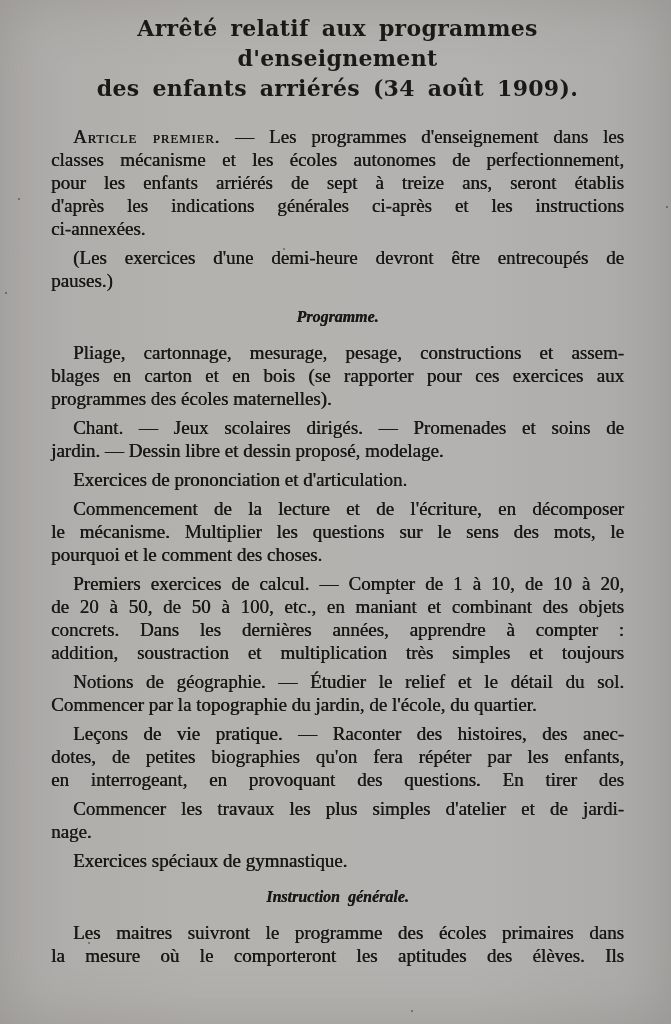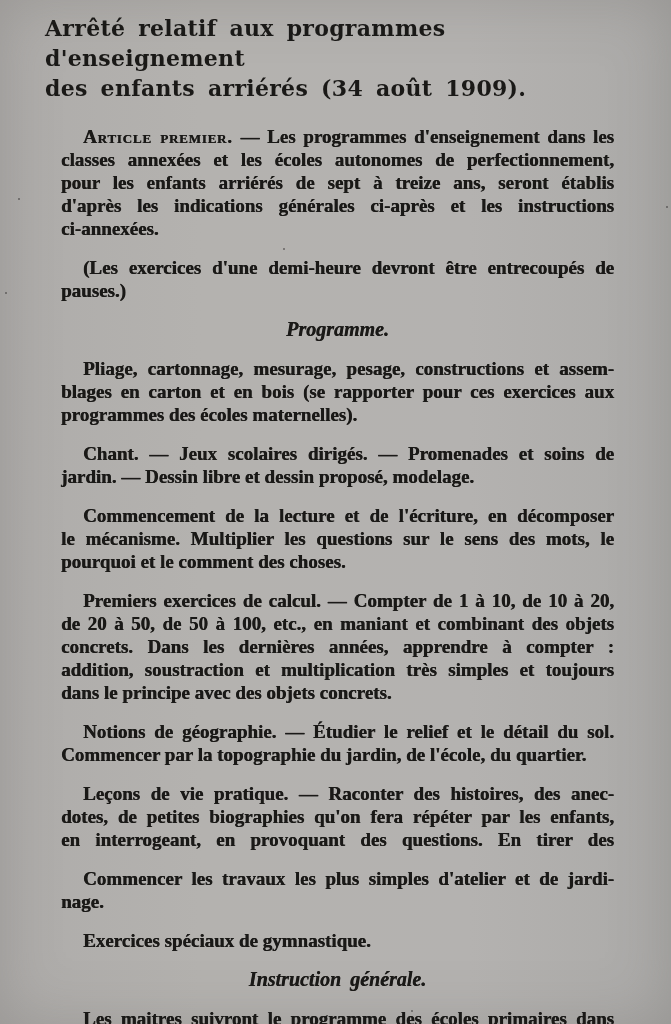--- a/index.html
+++ b/index.html
@@ -16,52 +16,53 @@
   .page {
     position: relative;
     width: 671px;
     height: 1024px;
     overflow: hidden;
     background: linear-gradient(90deg, #aeacaa 0%, #b4b2af 30%, #b4b2b0 70%, #abaaa8 100%);
     box-shadow: inset 0 0 60px rgba(90,88,84,0.25);
     padding: 13px 41px 0 45px;
   }
   .doc-title {
+    text-align: center;
     font-family: "DejaVu Serif", serif;
     font-weight: bold;
     font-size: 22px;
     line-height: 30px;
     word-spacing: 5px;
     letter-spacing: 0.3px;
     margin-bottom: 22px;
   }
   .body-text {
     font-size: 19px;
     line-height: 23px;
     text-shadow: 0.4px 0 currentColor;
   }
-  .para { margin: 16px; font-weight: bold; }
+  .para { margin: 6px; }
   .line {
     text-align: justify;
     text-align-last: justify;
     white-space: normal;
     min-height: 23px;
   }
   .line.first { text-indent: 22px; }
   .line.last { text-align-last: auto; }
   .smallcaps {
     font-variant: small-caps;
     letter-spacing: 0.8px;
   }
   .section-heading {
     text-align: center;
     text-align-last: center;
     font-style: italic;
     font-weight: bold;
-    font-size: 20px;
+    font-size: 16px;
     line-height: 23px;
     word-spacing: 4px;
     margin: 13px 0 13px 0;
     text-shadow: 0.3px 0 currentColor;
   }
   
   .speck {
     position: absolute;
     background: rgba(40,38,36,0.55);
     border-radius: 50%;
@@ -72,50 +73,52 @@
 <body>
 
 <div class="page">
   <div class="doc-title">
       <div>Arrêté relatif aux programmes d'enseignement</div>
       <div>des enfants arriérés (34 août 1909).</div>
     </div>
   <div class="body-text">
       <div class="para">
         <div class="line first"><span class="smallcaps">Article premier.</span> — Les programmes d'enseignement dans les</div>
-        <div class="line">classes annexées et les écoles autonomes de perfectionnement,</div>
+        <div class="line">classes mécanisme et les écoles autonomes de perfectionnement,</div>
         <div class="line">pour les enfants arriérés de sept à treize ans, seront établis</div>
         <div class="line">d'après les indications générales ci-après et les instructions</div>
         <div class="line last">ci-annexées.</div>
       </div>
       <div class="para">
         <div class="line first">(Les exercices d'une demi-heure devront être entrecoupés de</div>
         <div class="line last">pauses.)</div>
       </div>
       <div class="section-heading">Programme.</div>
       <div class="para">
         <div class="line first">Pliage, cartonnage, mesurage, pesage, constructions et assem-</div>
         <div class="line">blages en carton et en bois (se rapporter pour ces exercices aux</div>
         <div class="line last">programmes des écoles maternelles).</div>
       </div>
       <div class="para">
         <div class="line first">Chant. — Jeux scolaires dirigés. — Promenades et soins de</div>
         <div class="line last">jardin. — Dessin libre et dessin proposé, modelage.</div>
       </div>
       <div class="para">
+        <div class="line first last">Exercices de prononciation et d'articulation.</div>
+      </div>
+      <div class="para">
         <div class="line first">Commencement de la lecture et de l'écriture, en décomposer</div>
         <div class="line">le mécanisme. Multiplier les questions sur le sens des mots, le</div>
         <div class="line last">pourquoi et le comment des choses.</div>
       </div>
       <div class="para">
         <div class="line first">Premiers exercices de calcul. — Compter de 1 à 10, de 10 à 20,</div>
         <div class="line">de 20 à 50, de 50 à 100, etc., en maniant et combinant des objets</div>
         <div class="line">concrets. Dans les dernières années, apprendre à compter :</div>
         <div class="line">addition, soustraction et multiplication très simples et toujours</div>
-        <div class="line last">dans le principe avec des objets concrets.</div>
       </div>
       <div class="para">
         <div class="line first">Notions de géographie. — Étudier le relief et le détail du sol.</div>
         <div class="line last">Commencer par la topographie du jardin, de l'école, du quartier.</div>
       </div>
       <div class="para">
         <div class="line first">Leçons de vie pratique. — Raconter des histoires, des anec-</div>
         <div class="line">dotes, de petites biographies qu'on fera répéter par les enfants,</div>
         <div class="line">en interrogeant, en provoquant des questions. En tirer des</div>
       </div>

